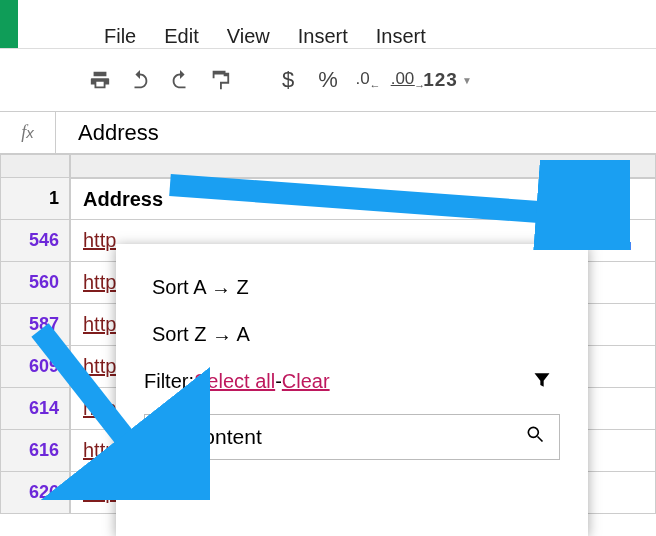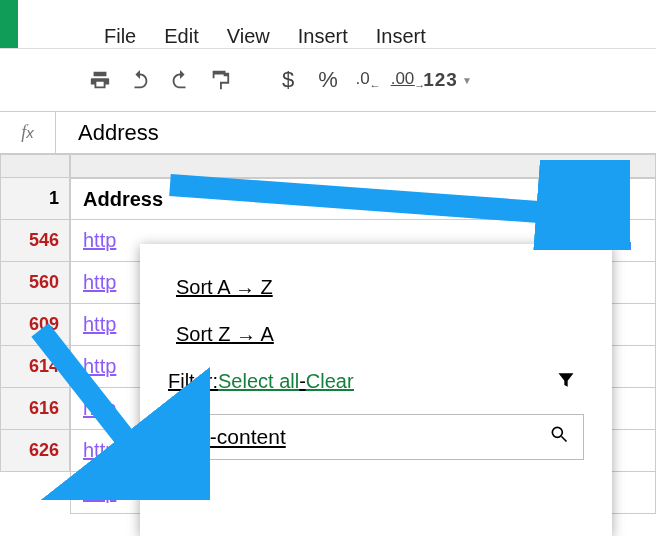--- a/index.html
+++ b/index.html
@@ -19,35 +19,35 @@
   .formula-row { position: absolute; left: 0; top: 112px; right: 0; height: 42px; border-bottom: 1px solid #ccc; display: flex; align-items: center; }
   .fx { width: 56px; text-align: center; color: #777; font-style: italic; font-size: 18px; border-right: 1px solid #ccc; height: 100%; display:flex; align-items:center; justify-content:center;}
   .formula-val { padding-left: 22px; font-size: 22px; color: #000; }
 
   .sheet { position: absolute; left: 0; top: 154px; right: 0; bottom: 0; }
   .col-head { position: absolute; left: 70px; top: 0; right: 0; height: 24px; background: #eee; border: 1px solid #ccc; }
   .row-head-col { position: absolute; left: 0; top: 0; width: 70px; bottom: 0; }
   .data-col { position: absolute; left: 70px; top: 24px; right: 0; bottom: 0; }
 
   .hdr { height: 42px; border: 1px solid #ccc; border-top: none; background: #f3f3f3; text-align: right; padding-right: 10px; font-size: 18px; font-weight: bold; color: #000; display:flex; align-items:center; justify-content:flex-end;}
-  .hdr.num { color: #b91c1c; }
+  .hdr.num { color: #6d28d9; }
   .corner { position:absolute; left:0; top:0; width:70px; height:24px; background:#eee; border:1px solid #ccc;}
 
   .cell { height: 42px; border: 1px solid #ccc; border-top: none; padding-left: 12px; display:flex; align-items:center; font-size:20px; }
   .cell.bold { font-weight: bold; color:#000; background:#fff;}
-  .cell.link { color: #8b5cf6; text-decoration: underline; }
+  .cell.link { color: #7f1d1d; text-decoration: underline; }
   .cell.first { border-top:1px solid #ccc; }
 
   .filter-glyph { position:absolute; right:36px; top:32px; color:#0f9d58; font-size:18px; border:1px solid #0f9d58; width:20px; height:20px; display:flex; align-items:center; justify-content:center; }
   .sel-handle { position:absolute; right:25px; top:64px; width:8px; height:8px; background:#4285f4;}
 
-  .dropdown { position: absolute; left: 140px; top: 244px; width: 472px; height: 292px; background: #fff; box-shadow: 0 2px 12px rgba(0,0,0,0.35); padding: 20px 28px; text-decoration: underline; }
+  .dropdown { position: absolute; left: 116px; top: 244px; width: 472px; height: 292px; background: #fff; box-shadow: 0 2px 12px rgba(0,0,0,0.35); padding: 20px 28px; }
   .dropdown .opt { font-size: 20px; color: #000; padding: 12px 8px; }
   .dropdown .filter-row { font-size: 20px; margin-top: 12px; display:flex; align-items:flex-start;}
-  .dropdown .filter-row a { color:#15803d; text-decoration: underline; }
+  .dropdown .filter-row a { color:#be185d; text-decoration: underline; }
   .dropdown .funnel { margin-left:auto; margin-right:8px; font-size:22px;}
   .searchbox { margin-top: 18px; height: 46px; border: 1px solid #bbb; display:flex; align-items:center; padding: 0 14px; font-size:21px;}
   .searchbox .mag { margin-left:auto; font-size:22px;}
 
   .arrow { position: absolute; pointer-events: none; }
 </style>
 </head>
 <body>
 
 <div class="brand-square"></div>
@@ -105,20 +105,21 @@
 </div>
 
 <div class="sheet">
   <div class="corner"></div>
   <div class="col-head"></div>
 
   <div class="row-head-col" style="top:24px;">
     <div class="hdr">1</div>
     <div class="hdr num">546</div>
     <div class="hdr num">560</div>
+    <div class="hdr num">587</div>
     <div class="hdr num">609</div>
     <div class="hdr num">614</div>
     <div class="hdr num">616</div>
     <div class="hdr num">626</div>
   </div>
 
   <div class="data-col">
     <div class="cell bold first">
       <span>Address</span>
     </div>

